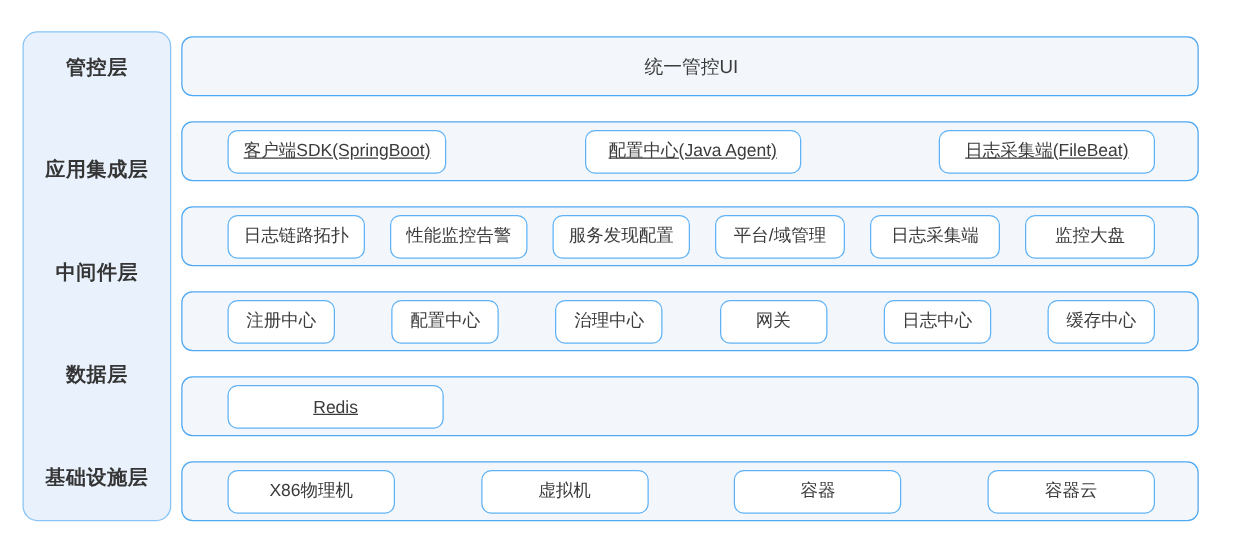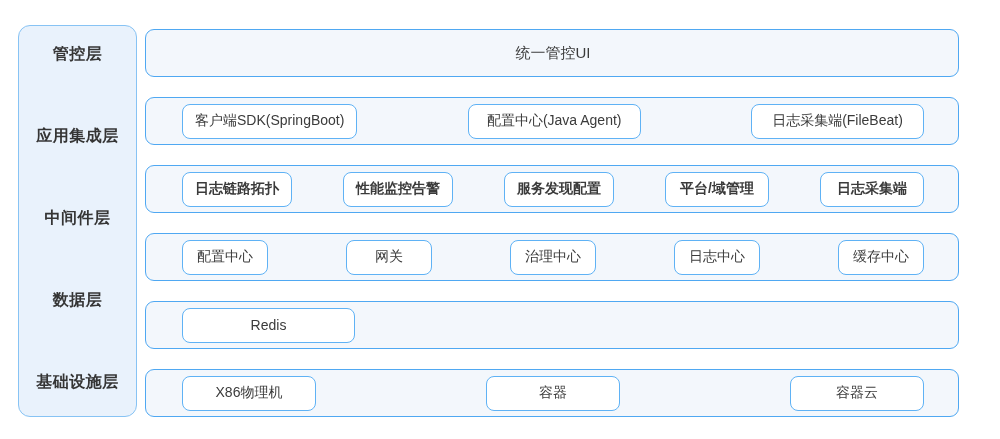--- a/index.html
+++ b/index.html
@@ -66,23 +66,23 @@
     border:1px solid #5FB2F5;
     border-radius:8px;
     display:flex;
     align-items:center;
     justify-content:center;
     font-size:14px;
     color:#3B3B3B;
     padding:0 12px;
     white-space:nowrap;
   }
-  .w-lg { min-width:173px; }  
+  .w-lg { min-width:173px;text-decoration:underline; }  
   .w-md { min-width:134px; }  
-  .w-sm { min-width:104px;font-weight:bold; }  
+  .w-sm { min-width:104px; }  
   .w-xs { min-width:86px; }   
 </style>
 </head>
 <body>
 
 <div class="diagram">
 
   <aside class="sidebar">
     <div class="cell">管控层</div>
     <div class="cell">应用集成层</div>
@@ -102,34 +102,37 @@
       <div class="box w-lg">配置中心(Java Agent)</div>
       <div class="box w-lg">日志采集端(FileBeat)</div>
     </div>
 
     <div class="row">
       <div class="box w-sm">日志链路拓扑</div>
       <div class="box w-sm">性能监控告警</div>
       <div class="box w-sm">服务发现配置</div>
       <div class="box w-sm">平台/域管理</div>
       <div class="box w-sm">日志采集端</div>
+      <div class="box w-sm">监控大盘</div>
     </div>
 
     <div class="row">
+      <div class="box w-xs">注册中心</div>
       <div class="box w-xs">配置中心</div>
+      <div class="box w-xs">治理中心</div>
       <div class="box w-xs">网关</div>
-      <div class="box w-xs">治理中心</div>
       <div class="box w-xs">日志中心</div>
       <div class="box w-xs">缓存中心</div>
     </div>
 
     <div class="row">
       <div class="box w-lg">Redis</div>
     </div>
 
     <div class="row">
       <div class="box w-md">X86物理机</div>
+      <div class="box w-md">虚拟机</div>
       <div class="box w-md">容器</div>
       <div class="box w-md">容器云</div>
     </div>
 
   </main>
 </div>
 
 </body></html>

